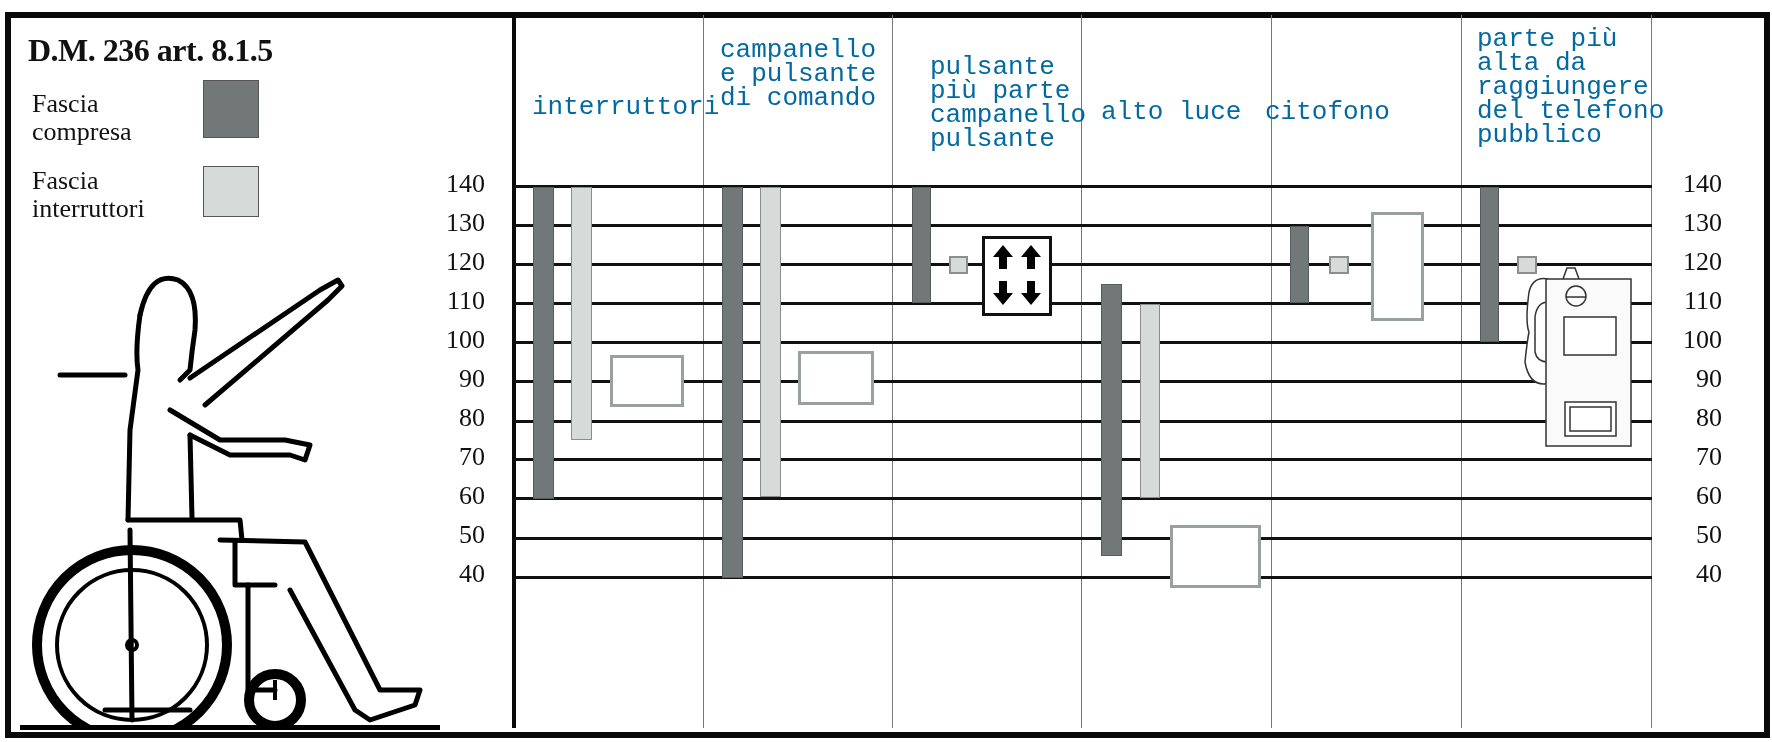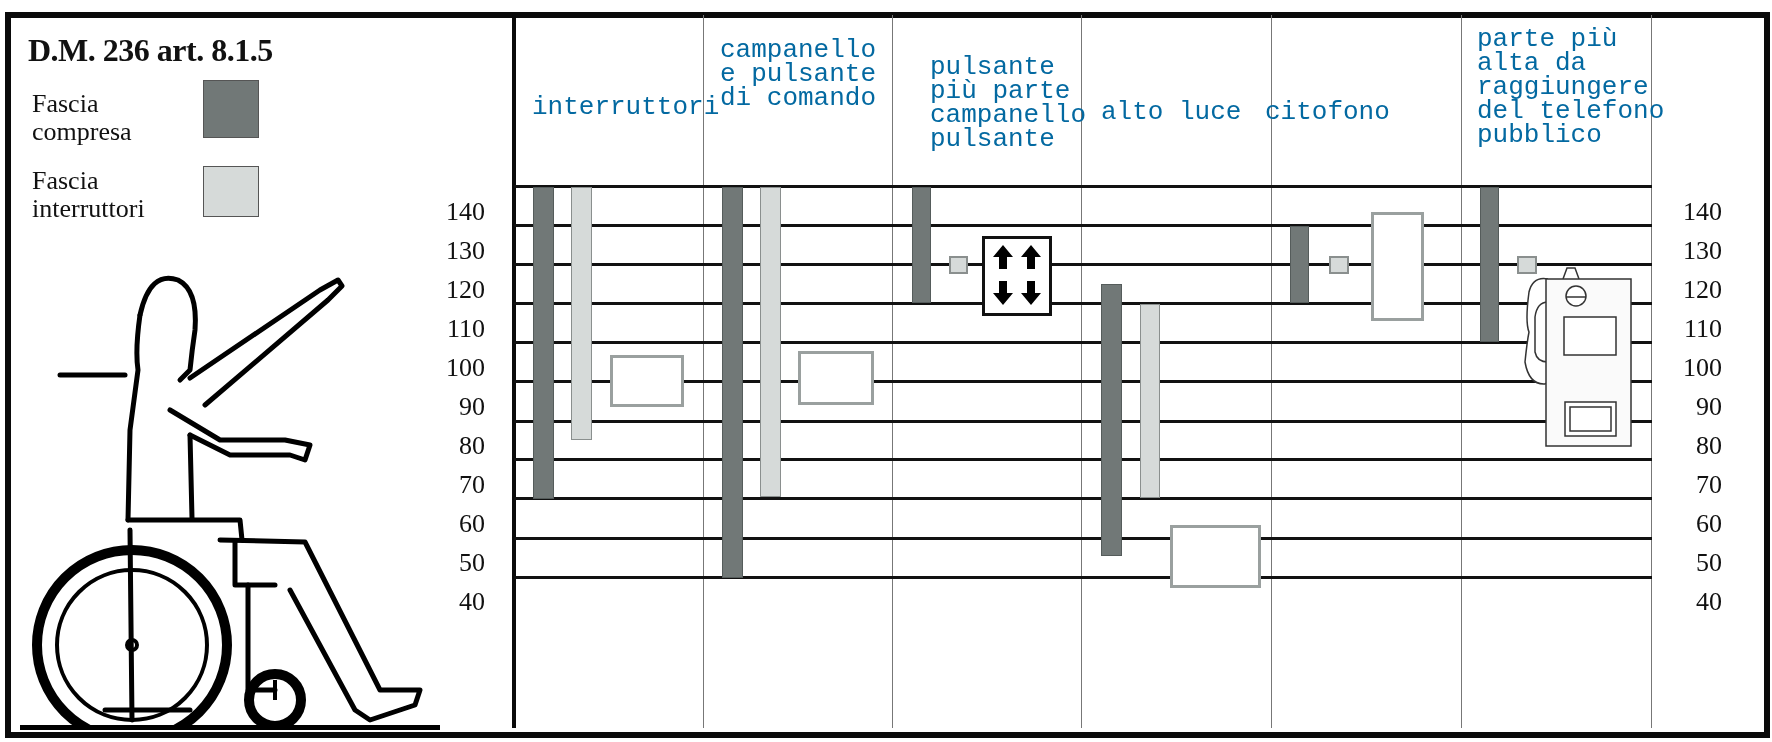--- a/index.html
+++ b/index.html
@@ -8,21 +8,21 @@
   .frame { position:absolute; left:5px; top:12px; width:1753px; height:714px;
            border:6px solid #0a0a0a; box-sizing:content-box; }
   .abs { position:absolute; }
   .title { left:28px; top:32px; font-weight:bold; font-size:32px; letter-spacing:-0.5px;
            font-family:"Liberation Serif",serif;text-align:center; }
   .legend-label { font-size:26px; line-height:28px; font-family:"Liberation Serif",serif; }
   .swatch { border:1px solid #555; box-sizing:border-box; }
   .vline { position:absolute; width:1px; background:#777; }
   .hline { position:absolute; height:3px; background:#111; }
   .ylabel { position:absolute; font-size:26px; font-family:"Liberation Serif",serif;
-            text-align:right; width:60px; line-height:26px;margin-top:28px; }
+            text-align:right; width:60px; line-height:26px; }
   .colhead { position:absolute; font-size:26px; line-height:24px; font-family:Liberation Mono, monospace;
              color:#0369a1; }
   .bar-dark { position:absolute; background:#717877; border:1px solid #555c5b; box-sizing:border-box; }
   .bar-light { position:absolute; background:#d6dad9; border:1px solid #8a8f8e; box-sizing:border-box; }
   .device { position:absolute; background:#fff; border:3px solid #9aa09f; box-sizing:border-box; }
   .mini { position:absolute; background:#d6dad9; border:2px solid #8a8f8e; box-sizing:border-box; }
 </style>
 </head>
 <body>
 

